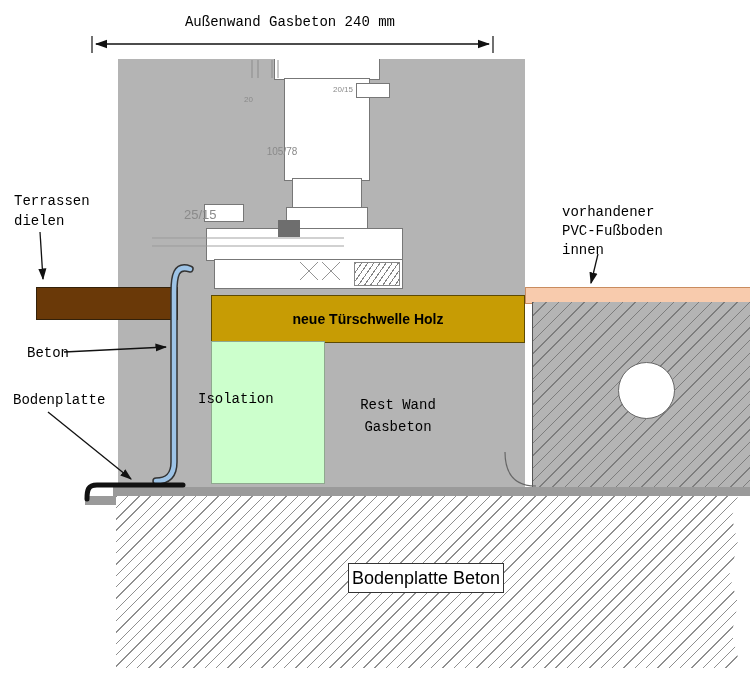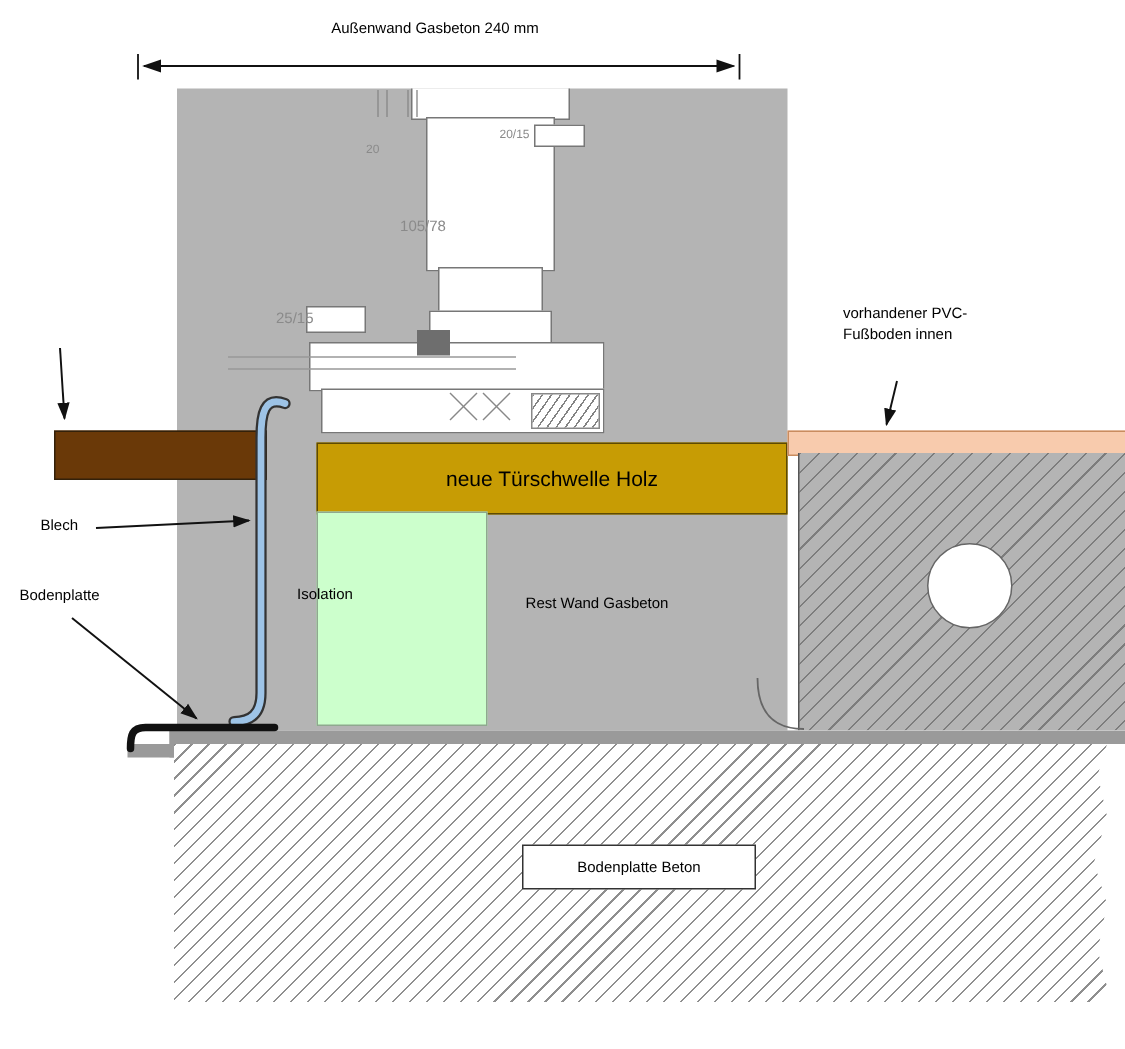--- a/index.html
+++ b/index.html
@@ -1,19 +1,19 @@
 <!DOCTYPE html>
 <html style="--wall-gray: #b4b4b4; --slab-bar-gray: #9a9a9a; --terrace-brown: #6a3908; --threshold-ochre: #c79c04; --isolation-green: #ccffcc; --pvc-orange: #f8cbad; --blech-blue: #9dc3e6; --line-black: #111111; --hatch-gray: #8f8f8f;"><head>
 <meta charset="utf-8">
 <style>
   html,body{margin:0;padding:0;background:#fff;}
   body{font-family:"Liberation Sans", sans-serif; color:#000;}
   #canvas{position:relative;width:750px;height:699px;background:#fff;overflow:hidden;}
   .abs{position:absolute;margin-left:28px;}
-  .lbl{position:absolute;font-size:10px;line-height:1.4;color:#000;}
+  .lbl{position:absolute;font-size:14px;line-height:1.4;color:#000;font-family:Liberation Mono, monospace;}
   .wall{background:var(--wall-gray,#b4b4b4);}
   .hatch-wood{background-color:#fff;background-image:repeating-linear-gradient(125deg, rgba(110,110,110,.85) 0 1px, transparent 1px 5px);}
   .hatch-concrete{background-color:#fff;background-image:repeating-linear-gradient(135deg, var(--hatch-gray,#8f8f8f) 0 1px, transparent 1px 8px);}
   .hatch-masonry{background-color:var(--wall-gray,#b4b4b4);background-image:repeating-linear-gradient(135deg, rgba(70,70,70,.5) 0 1px, transparent 1px 9px);}
   .whitebox{background:#fff;border:1px solid #777;}
   .tinytxt{position:absolute;color:#8a8a8a;font-size:8px;line-height:1;}
 </style>
 </head>
 <body>
 
@@ -24,49 +24,49 @@
   <div class="abs" style="left:148px;top:59px;width:200px;height:236px;">
     <div class="abs whitebox" style="left:70px;top:0;width:104px;height:20px;border-top:none;"></div>
     <div class="abs whitebox hatch-wood" style="left:80px;top:19px;width:84px;height:101px;"></div>
     <div class="abs whitebox hatch-wood" style="left:88px;top:119px;width:68px;height:30px;"></div>
     <div class="abs whitebox" style="left:82px;top:148px;width:80px;height:22px;"></div>
     <div class="abs whitebox" style="left:152px;top:24px;width:32px;height:13px;"></div>
     <div class="tinytxt" style="left:157px;top:27px;">20/15</div>
     <div class="tinytxt" style="left:68px;top:37px;">20</div>
     <div class="tinytxt" style="left:66px;top:88px;width:80px;text-align:center;font-size:10px;">105/78</div>
     <div class="abs whitebox" style="left:0;top:145px;width:38px;height:16px;"></div>
-    <div class="tinytxt" style="left:8px;top:149px;font-size:10px;">25/15</div>
+    <div class="tinytxt" style="left:8px;top:149px;font-size:13px;">25/15</div>
     <div class="abs whitebox" style="left:2px;top:169px;width:195px;height:31px;"></div>
     <div class="abs whitebox" style="left:10px;top:200px;width:187px;height:28px;"></div>
     <div class="abs hatch-wood" style="left:150px;top:203px;width:44px;height:22px;border:1px solid #888;"></div>
     <div class="abs" style="left:74px;top:161px;width:22px;height:17px;background:#6e6e6e;"></div>
   </div>
 
   <div class="abs" style="left:8px;top:287px;width:140px;height:31px;background:var(--terrace-brown,#6a3908);border:1px solid #33210a;"></div>
 
   <div class="abs" style="left:183px;top:295px;width:312px;height:46px;background:var(--threshold-ochre,#c79c04);border:1px solid #5d4a02;display:flex;align-items:center;justify-content:center;">
-    <span style="font-size:14px;">neue Türschwelle Holz</span>
+    <span style="font-size:14px;font-weight:bold;">neue Türschwelle Holz</span>
   </div>
 
   <div class="abs" style="left:183px;top:341px;width:112px;height:141px;background:var(--isolation-green,#ccffcc);border:1px solid #8fa88f;"></div>
 
   <div class="abs" style="left:497px;top:287px;width:246px;height:15px;background:var(--pvc-orange,#f8cbad);border:1px solid #c98c5f;"></div>
 
   <div class="abs hatch-masonry" style="left:504px;top:302px;width:240px;height:185px;border-left:1px solid #555;
               clip-path:polygon(0% 0%,96% 0%,100% 6%,98% 20%,100% 38%,97% 52%,100% 68%,98% 82%,100% 100%,0% 100%);"></div>
   <div class="abs" style="left:590px;top:362px;width:55px;height:55px;border-radius:50%;background:#fff;border:1px solid #666;"></div>
 
   <div class="abs" style="left:85px;top:487px;width:637px;height:9px;background:var(--slab-bar-gray,#9a9a9a);"></div>
   <div class="abs" style="left:85px;top:487px;width:8px;height:18px;background:var(--slab-bar-gray,#9a9a9a);"></div>
   <div class="abs" style="left:57px;top:496px;width:36px;height:9px;background:var(--slab-bar-gray,#9a9a9a);"></div>
 
   <div class="abs hatch-concrete" style="left:88px;top:496px;width:622px;height:172px;
               clip-path:polygon(0 0,100% 0,99% 12%,100% 28%,98.6% 46%,100% 62%,99% 80%,100% 94%,99% 100%,0 100%);"></div>
   <div class="abs" style="left:320px;top:563px;width:154px;height:28px;background:#fff;border:1px solid #333;display:flex;align-items:center;justify-content:center;">
-    <span style="font-size:10px;">Bodenplatte Beton</span>
+    <span style="font-size:18px;">Bodenplatte Beton</span>
   </div>
 
   <svg width="750" height="699" style="position:absolute;left:0;top:0;pointer-events:none;">
     <defs>
       <marker id="arr" viewBox="0 0 10 7" refX="9" refY="3.5" markerWidth="9" markerHeight="7" orient="auto-start-reverse">
         <path d="M0,0 L10,3.5 L0,7 Z" fill="#111"></path>
       </marker>
     </defs>
 
     <g>
@@ -95,19 +95,20 @@
       <line x1="322" y1="262" x2="340" y2="280" stroke="#888"></line>
       <line x1="340" y1="262" x2="322" y2="280" stroke="#888"></line>
       <line x1="252" y1="60" x2="252" y2="78" stroke="#888"></line>
       <line x1="258" y1="60" x2="258" y2="78" stroke="#888"></line>
       <line x1="272" y1="60" x2="272" y2="78" stroke="#888"></line>
       <line x1="278" y1="60" x2="278" y2="78" stroke="#888"></line>
     </g>
   </svg>
 
   <div class="lbl" style="left:130px;top:13px;width:320px;text-align:center;">Außenwand Gasbeton 240 mm</div>
-  <div class="lbl" style="left:27px;top:344px;">Blech</div>
+  <div class="lbl" style="left:14px;top:192px;width:76px;">Terrassen dielen</div>
+  <div class="lbl" style="left:27px;top:344px;">Beton</div>
   <div class="lbl" style="left:13px;top:391px;">Bodenplatte</div>
   <div class="lbl" style="left:198px;top:390px;text-align:center;">Isolation</div>
   <div class="lbl" style="left:562px;top:203px;width:118px;line-height:1.35;">vorhandener PVC-Fußboden innen</div>
   <div class="lbl" style="left:348px;top:395px;width:100px;text-align:center;line-height:1.55;">Rest Wand Gasbeton</div>
 
 </div>
 
 </body></html>

